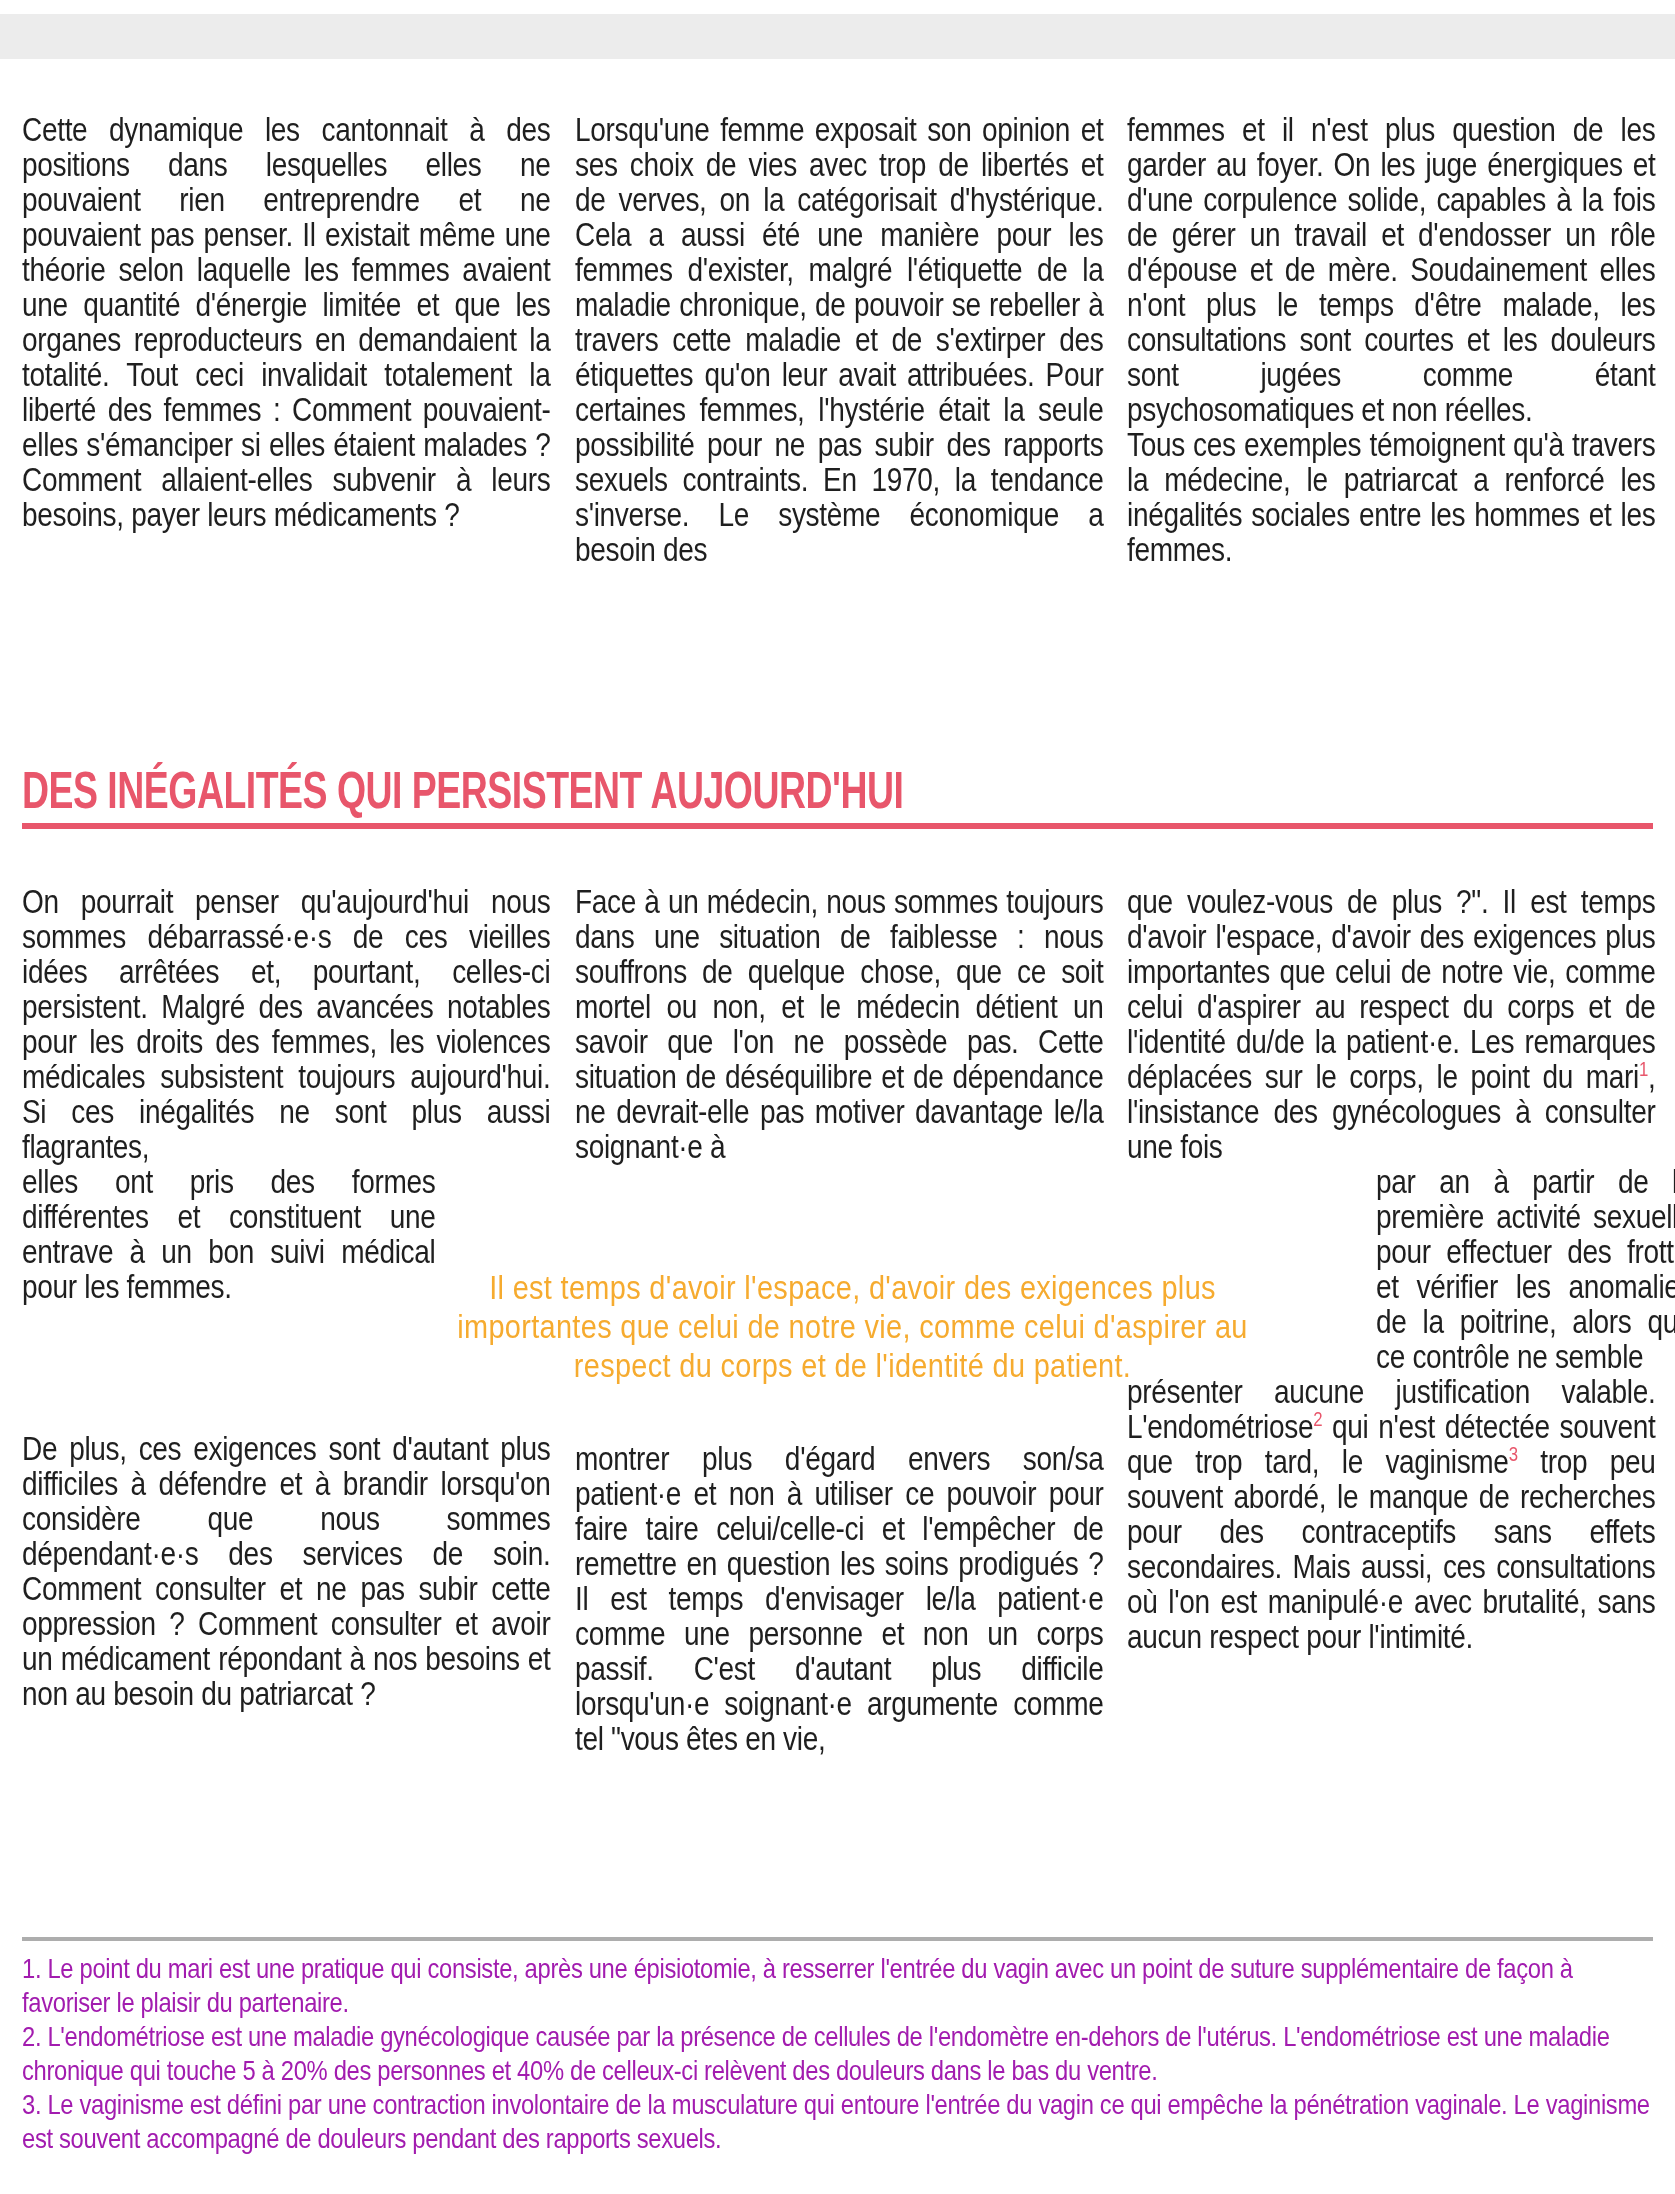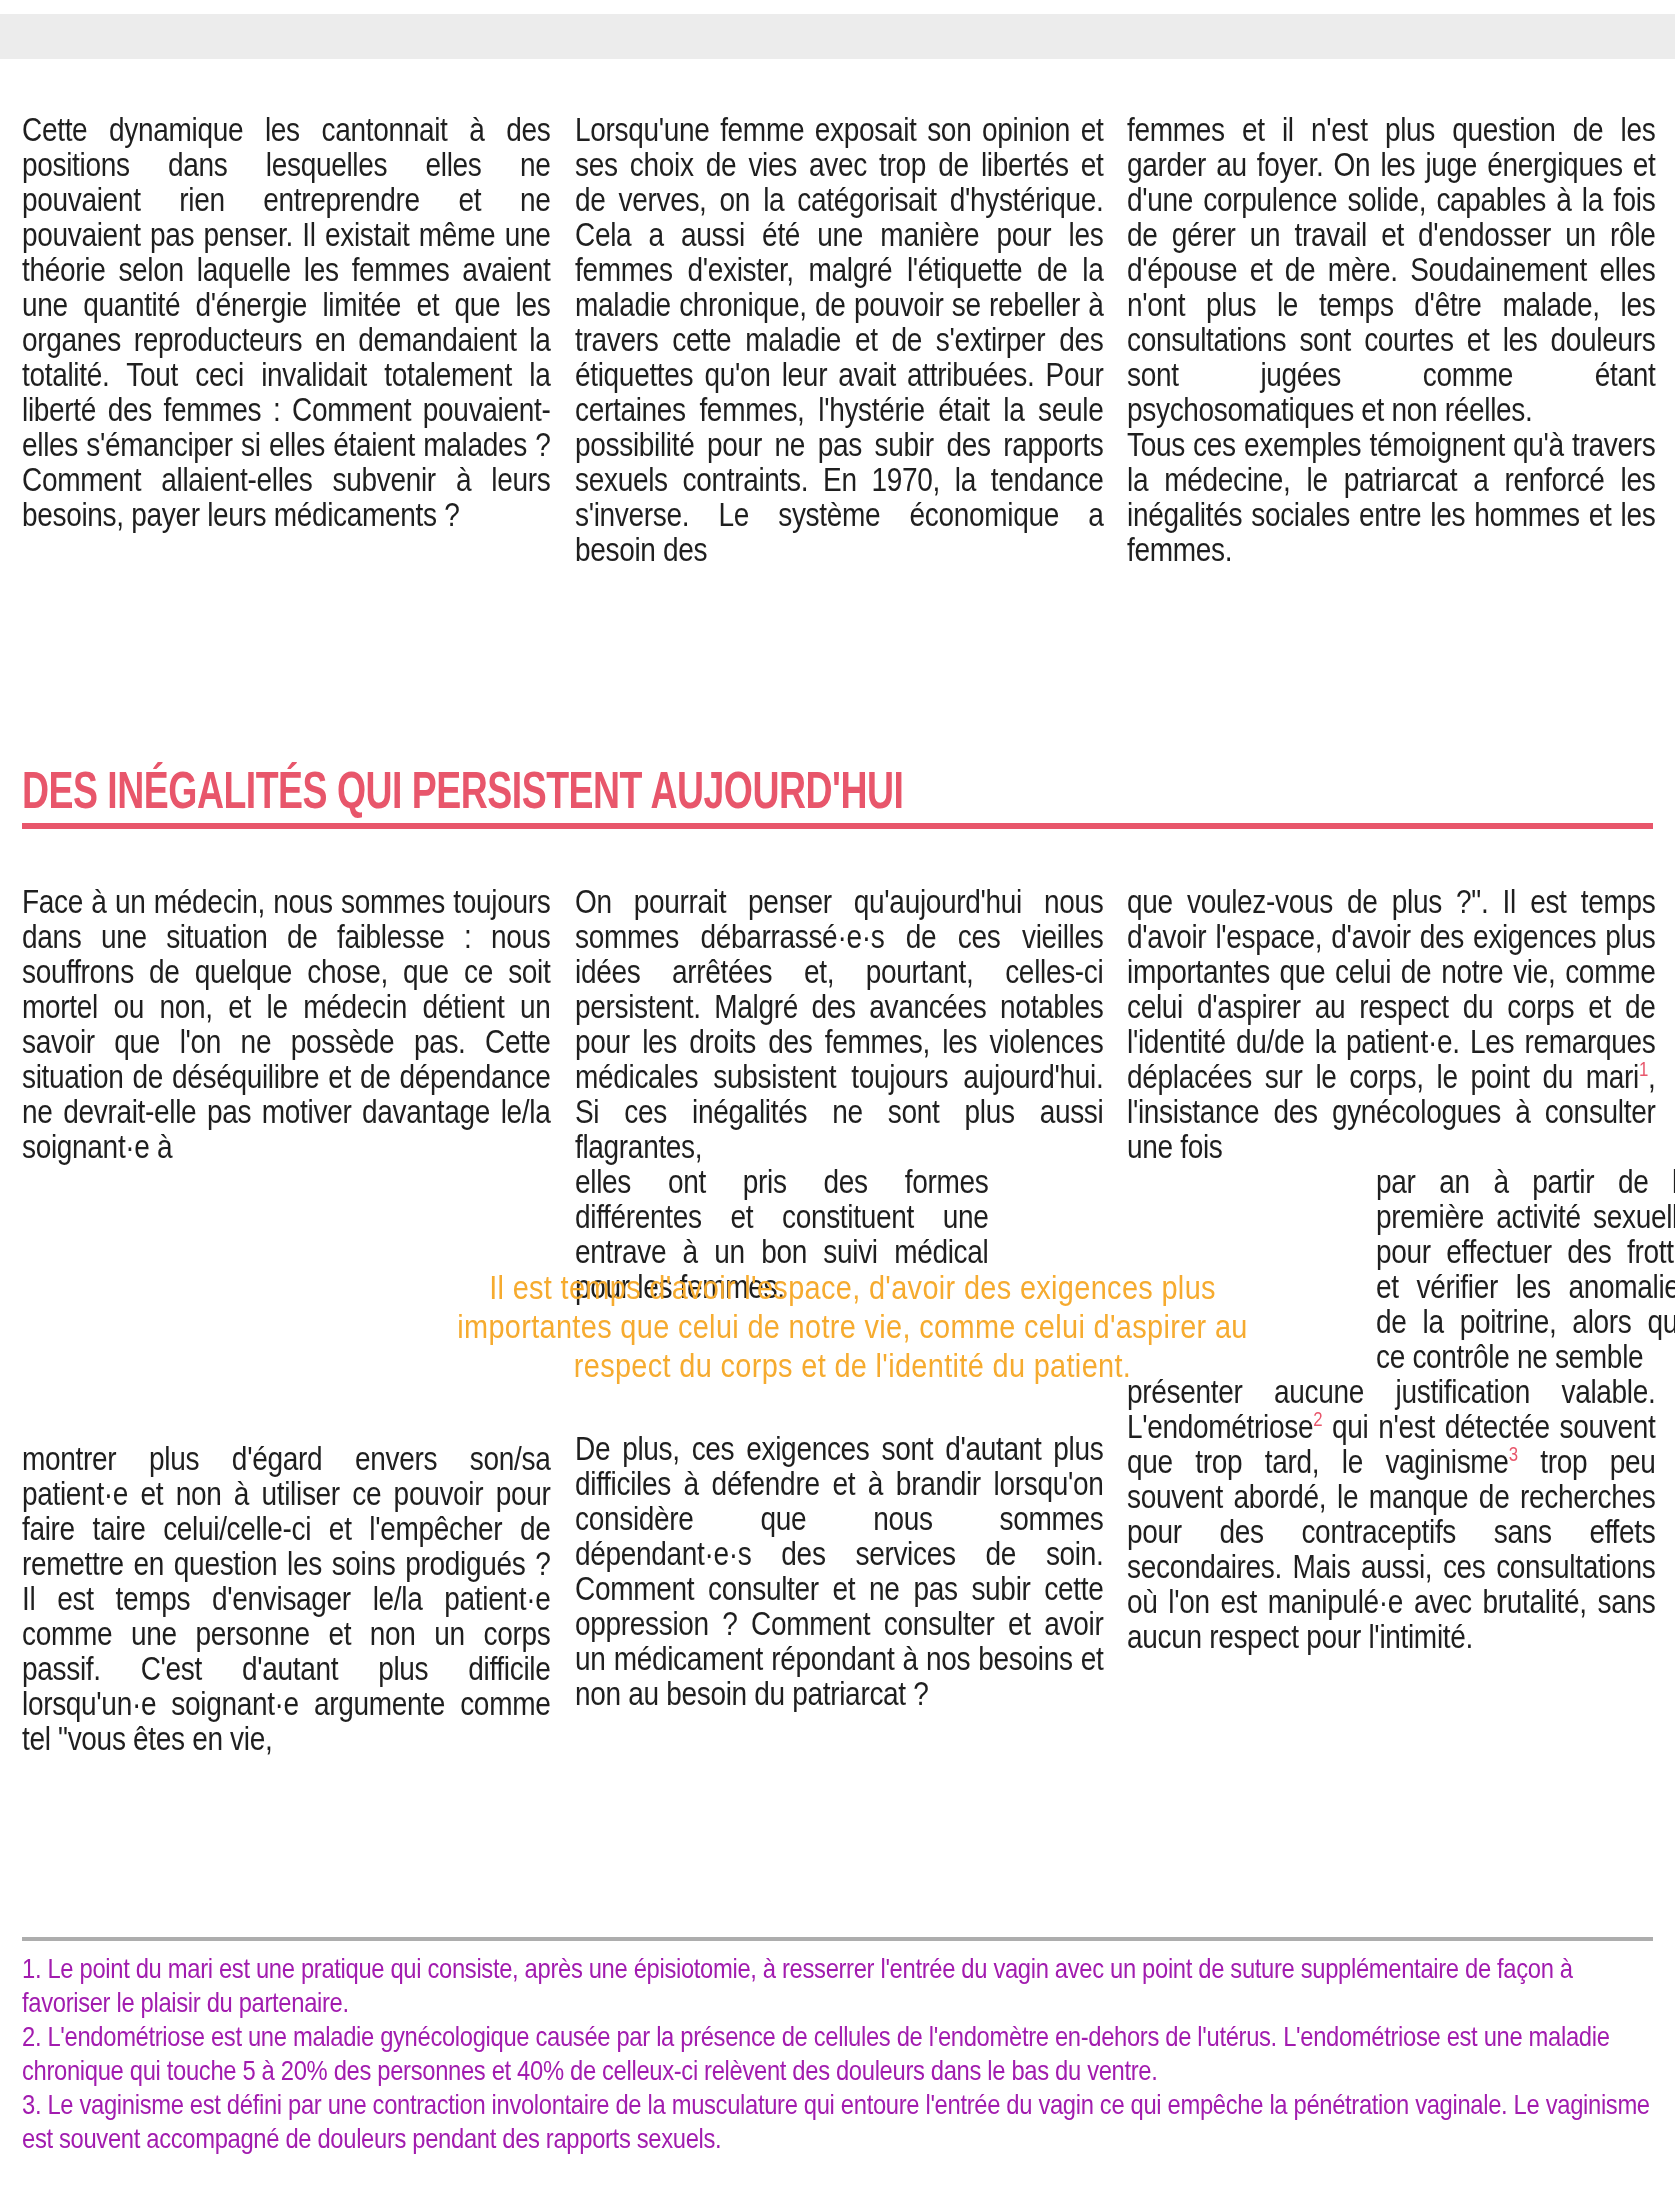--- a/index.html
+++ b/index.html
@@ -116,28 +116,28 @@
       <p class="cond">femmes et il n'est plus question de les garder au foyer. On les juge énergiques et d'une corpulence solide, capables à la fois de gérer un travail et d'endosser un rôle d'épouse et de mère. Soudainement elles n'ont plus le temps d'être malade, les consultations sont courtes et les douleurs sont jugées comme étant psychosomatiques et non réelles.</p>
       <p class="cond">Tous ces exemples témoignent qu'à travers la médecine, le patriarcat a renforcé les inégalités sociales entre les hommes et les femmes.</p>
     </div>
   </div>
 
   <h1 class="heading">DES INÉGALITÉS QUI PERSISTENT AUJOURD'HUI</h1>
   <div class="heading-rule"></div>
 
   <div class="section section-2">
     <div class="col">
+      <p class="cond">On pourrait penser qu'aujourd'hui nous sommes débarrassé·e·s de ces vieilles idées arrêtées et, pourtant, celles-ci persistent. Malgré des avancées notables pour les droits des femmes, les violences médicales subsistent toujours aujourd'hui. Si ces inégalités ne sont plus aussi flagrantes,</p>
+      <p class="cond narrow-left">elles ont pris des formes différentes et constituent une entrave à un bon suivi médical pour les femmes.</p>
+      <p class="cond para-gap">De plus, ces exigences sont d'autant plus difficiles à défendre et à brandir lorsqu'on considère que nous sommes dépendant·e·s des services de soin. Comment consulter et ne pas subir cette oppression ? Comment consulter et avoir un médicament répondant à nos besoins et non au besoin du patriarcat ?</p>
+    </div>
+    <div class="col">
       <p class="cond">Face à un médecin, nous sommes toujours dans une situation de faiblesse : nous souffrons de quelque chose, que ce soit mortel ou non, et le médecin détient un savoir que l'on ne possède pas. Cette situation de déséquilibre et de dépendance ne devrait-elle pas motiver davantage le/la soignant·e à</p>
       <div class="q-spacer"></div>
       <p class="cond">montrer plus d'égard envers son/sa patient·e et non à utiliser ce pouvoir pour faire taire celui/celle-ci et l'empêcher de remettre en question les soins prodigués ? Il est temps d'envisager le/la patient·e comme une personne et non un corps passif. C'est d'autant plus difficile lorsqu'un·e soignant·e argumente comme tel "vous êtes en vie,</p>
-    </div>
-    <div class="col">
-      <p class="cond">On pourrait penser qu'aujourd'hui nous sommes débarrassé·e·s de ces vieilles idées arrêtées et, pourtant, celles-ci persistent. Malgré des avancées notables pour les droits des femmes, les violences médicales subsistent toujours aujourd'hui. Si ces inégalités ne sont plus aussi flagrantes,</p>
-      <p class="cond narrow-left">elles ont pris des formes différentes et constituent une entrave à un bon suivi médical pour les femmes.</p>
-      <p class="cond para-gap">De plus, ces exigences sont d'autant plus difficiles à défendre et à brandir lorsqu'on considère que nous sommes dépendant·e·s des services de soin. Comment consulter et ne pas subir cette oppression ? Comment consulter et avoir un médicament répondant à nos besoins et non au besoin du patriarcat ?</p>
     </div>
     <div class="col">
       <p class="cond"><span>que voulez-vous de plus ?". Il est temps d'avoir l'espace, d'avoir des exigences plus importantes que celui de notre vie, comme celui d'aspirer au respect du corps et de l'identité du/de la patient·e. Les remarques déplacées sur le corps, le point du mari</span><sup class="ref">1</sup><span>, l'insistance des gynécologues à consulter une fois</span></p>
       <p class="cond narrow-right">par an à partir de la première activité sexuelle pour effectuer des frottis et vérifier les anomalies de la poitrine, alors que ce contrôle ne semble</p>
       <p class="cond"><span>présenter aucune justification valable. L'endométriose</span><sup class="ref">2</sup><span> qui n'est détectée souvent que trop tard, le vaginisme</span><sup class="ref">3</sup><span> trop peu souvent abordé, le manque de recherches pour des contraceptifs sans effets secondaires. Mais aussi, ces consultations où l'on est manipulé·e avec brutalité, sans aucun respect pour l'intimité.</span></p>
     </div>
   </div>
 
   <p class="pull-quote">Il est temps d'avoir l'espace, d'avoir des exigences plus importantes que celui de notre vie, comme celui d'aspirer au respect du corps et de l'identité du patient.</p>
 

